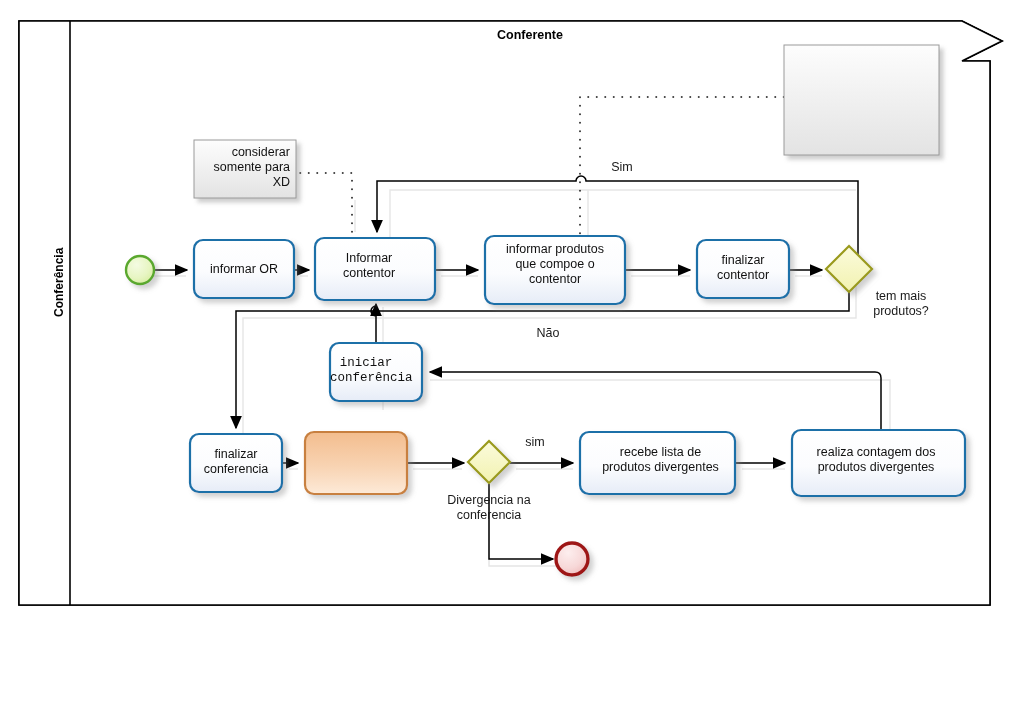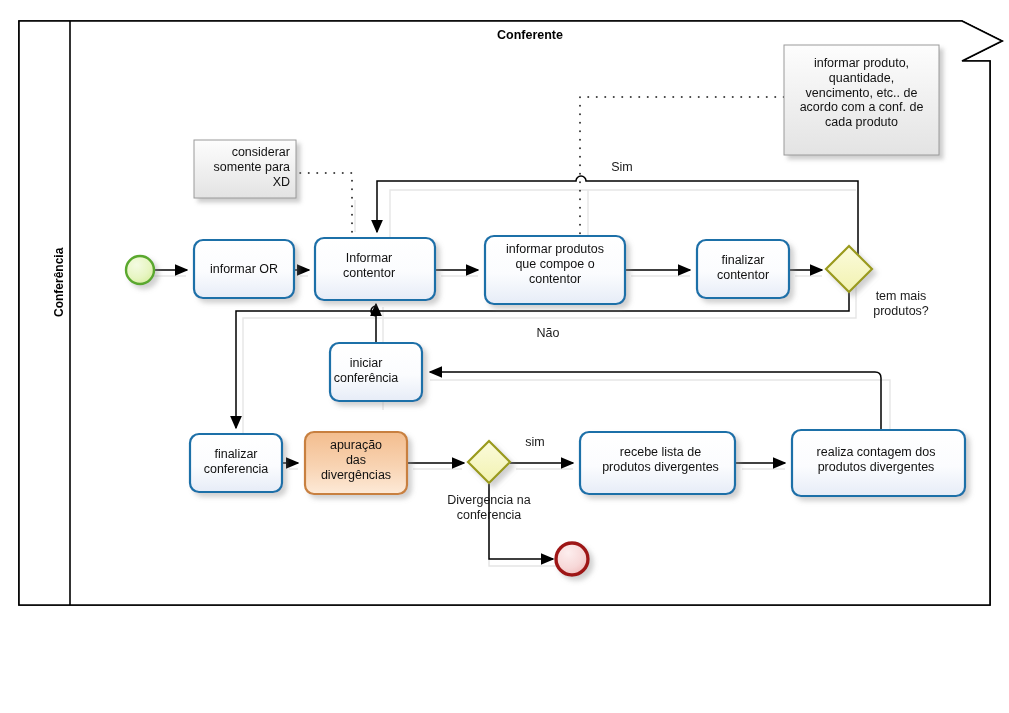--- a/index.html
+++ b/index.html
@@ -205,29 +205,26 @@
   <div class="lbl task-lbl" style="left:315px; top:251px; width:108px;">Informar
 contentor</div>
 
   <div class="lbl task-lbl" style="left:485px; top:242px; width:140px;">informar produtos
 que compoe o
 contentor</div>
 
   <div class="lbl task-lbl" style="left:697px; top:253px; width:92px;">finalizar
 contentor</div>
 
-  <div class="lbl task-lbl" style="left:330px; top:356px; width:72px;">iniciar
+  <div class="lbl task-lbl" style="left:330px; top:356px; width:72px;font-family:Liberation Mono, monospace;">iniciar
 conferência</div>
 
   <div class="lbl task-lbl" style="left:190px; top:447px; width:92px;">finalizar
 conferencia</div>
 
-  <div class="lbl task-lbl" style="left:303px; top:438px; width:106px;">apuração
-das
-divergências</div>
 
   <div class="lbl task-lbl" style="left:580px; top:445px; width:161px;">recebe lista de
 produtos divergentes</div>
 
   <div class="lbl task-lbl" style="left:792px; top:445px; width:168px;">realiza contagem dos
 produtos divergentes</div>
 
   <div class="lbl gw-lbl" style="left:855px; top:289px; width:92px;">tem mais
 produtos?</div>
 
@@ -237,20 +234,15 @@
   <div class="lbl flow-lbl" style="left:602px; top:160px; width:40px;">Sim</div>
 
   <div class="lbl flow-lbl" style="left:528px; top:326px; width:40px;">Não</div>
 
   <div class="lbl flow-lbl" style="left:515px; top:435px; width:40px;">sim</div>
 
   <div class="lbl anno-lbl" style="left:192px; top:145px; width:98px;text-align:right;">considerar
 somente para
 XD</div>
 
-  <div class="lbl anno-lbl" style="left:787px; top:56px; width:149px;">informar produto,
-quantidade,
-vencimento, etc.. de
-acordo com a conf. de
-cada produto</div>
 
 
 </div>
 
 </body></html>

